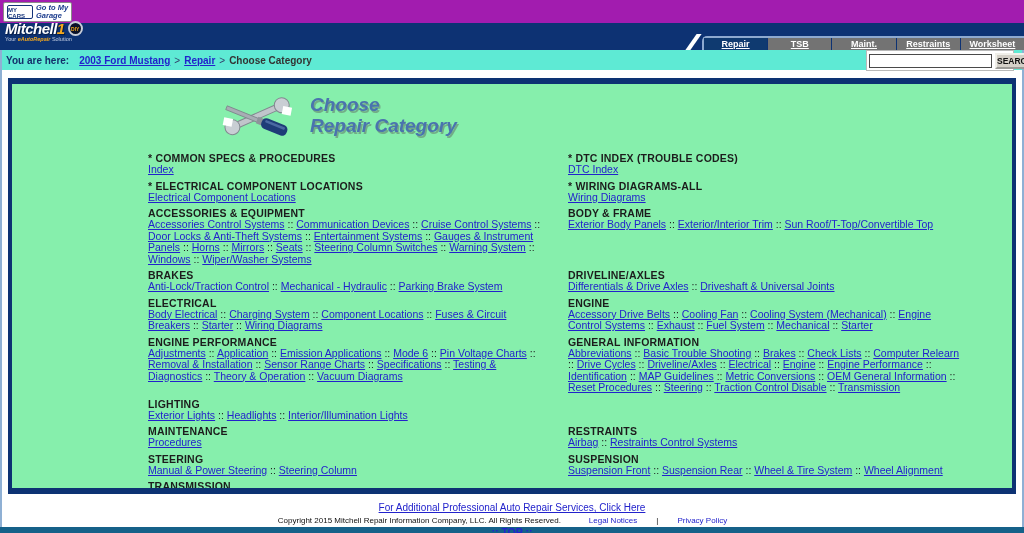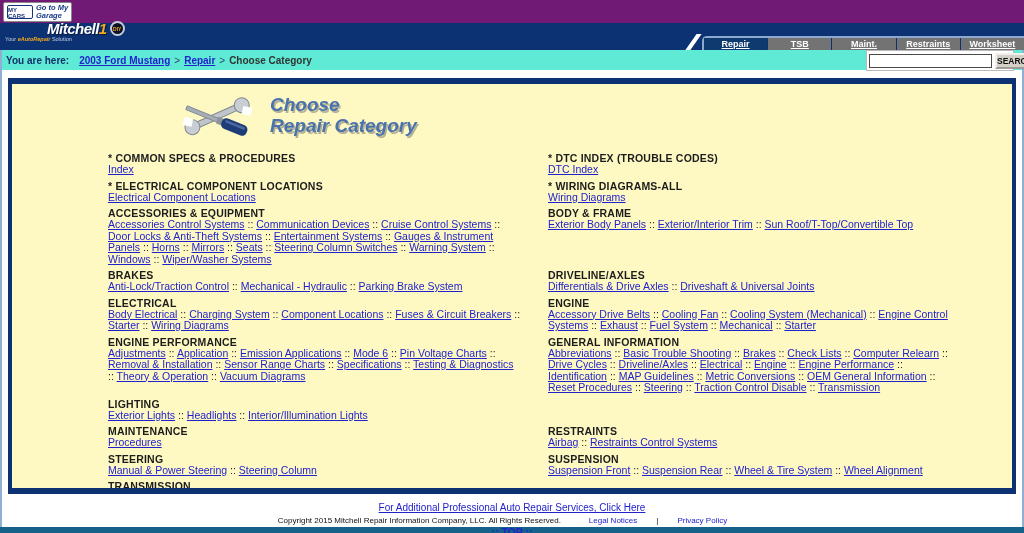--- a/index.html
+++ b/index.html
@@ -1,37 +1,37 @@
 <!DOCTYPE html>
 <html><head>
 <meta charset="utf-8">
 <style>
   * { margin:0; padding:0; box-sizing:border-box; }
   html,body { width:1024px; height:533px; overflow:hidden; background:#fff;
     font-family:"Liberation Sans", sans-serif; }
 
   
-  .topbar { height:23px; background:#701a75; position:relative; }
+  .topbar { height:23px; background:#a21caf; position:relative; }
   .garage-btn { position:absolute; left:3px; top:2px; height:20px; background:#fff;
     border:1px solid #8a8a8a; border-radius:2px; display:flex; align-items:center;
     padding:1px 3px; gap:3px; cursor:pointer; }
   .plate { width:26px; height:14px; background:#fdfdfd; border:1px solid #14337a;
     border-radius:2px; display:flex; flex-direction:column; align-items:center; justify-content:center; }
   .plate-top { width:18px; height:2px; background:#8fa3c8; margin-bottom:1px; }
   .plate-txt { font-size:6px; font-weight:bold; color:#14337a; line-height:6px; letter-spacing:0; }
   .garage-label { font-size:7.5px; font-weight:bold; font-style:italic; color:#1a3a8c; line-height:8px; }
   .top-right { position:absolute; right:6px; top:18px; text-align:right; }
   .top-links { font-size:10px; font-weight:bold; color:#fff; }
   .top-links a { color:#fff; text-decoration:underline; cursor:pointer; }
   .top-links .pipe { font-weight:normal; color:#c9d2e6; }
   .version { font-size:7.5px; color:#cdd6ea; margin-top:1px; }
 
   .brandbar { height:27px; background:#0d3273; position:relative; }
   .logo-wrap { position:absolute; left:5px; top:-3px; }
-  .logo-row { display:flex; align-items:center; gap:3px;margin-left:42px; }
+  .logo-row { display:flex; align-items:center; gap:3px; }
   .logo-text { font-size:15px; font-weight:bold; font-style:italic; color:#fff;
     text-shadow:1px 1px 1px #061a40; letter-spacing:-0.5px; }
   .logo-one { color:#f5a81c; }
   .logo-badge { width:15px; height:15px; border-radius:50%; background:#0a1128;
     border:2px solid #c7cdd8; color:#f5a81c; font-size:5px; font-weight:bold;
     display:flex; align-items:center; justify-content:center; }
   .tagline { font-size:5.5px; color:#c4cfe4; margin-top:-1px; }
   .tagline b { color:#f5a81c; font-style:italic; }
 
   .slash { position:absolute; right:328px; bottom:0; width:5px; height:16px;
@@ -55,22 +55,22 @@
   .bc-current { margin-left:4px; font-weight:bold; color:#333; }
 
   .search-box { position:absolute; right:8px; top:0px; width:148px; height:21px;
     background:#fff; border:1px solid #b9b9b9; display:flex; align-items:center;
     padding:2px 2px; gap:3px; z-index:5; }
   .search-box input { flex:1; height:14px; border:1px solid #4a4a4a; font-size:9px; padding:0 2px; }
   .search-box button { width:47px; height:16px; font-size:8.5px; font-weight:bold;
     background:#d4d0c8; border:2px outset #f0efe9; color:#111; cursor:pointer; }
 
   
-  .panel { margin:8px 6px 0 6px; height:416px; background:#fef9c3;
-    border:4px solid #0d3273; border-top-width:6px; border-bottom-width:6px; overflow:hidden; }
+  .panel { margin:8px 6px 0 6px; height:416px; background:#86efac;
+    border:4px solid #0d3273; border-top-width:6px; border-bottom-width:6px; overflow:hidden;padding-left:40px; }
   .title-block { display:flex; align-items:flex-start; gap:10px; margin:10px 0 0 170px; height:50px; }
   .title-text { font-size:19px; font-weight:bold; font-style:italic; color:#4a73ae;
     line-height:21px; text-shadow:1.5px 1.5px 0 rgba(90,90,90,0.45); }
 
   .cat-table { padding:8px 50px 0 96px; }
   .cat-row { display:flex; gap:26px; margin-bottom:4px; }
   .cat-cell { flex:1; min-width:0; }
   .cat-title { font-size:10.5px; font-weight:bold; color:#1c1c1c; line-height:12px; letter-spacing:0.2px; }
   .cat-links { font-size:10.5px; line-height:11.5px; color:#1c1c1c; }
   .cat-links a { color:#2222cc; text-decoration:underline; cursor:pointer; }

